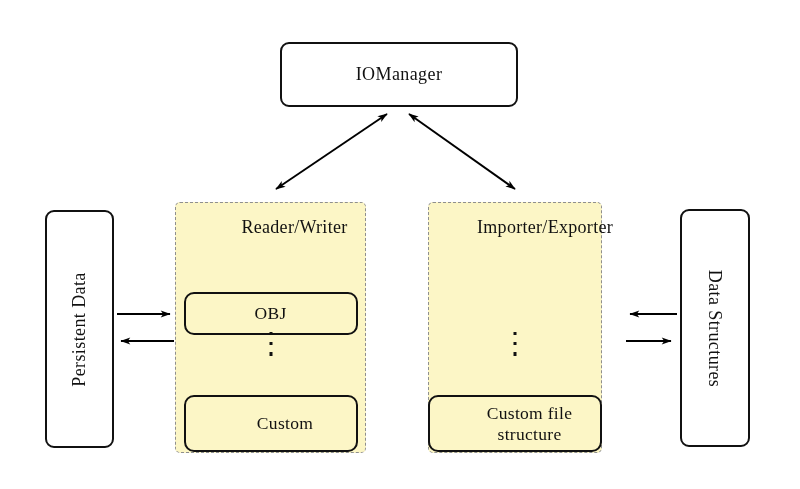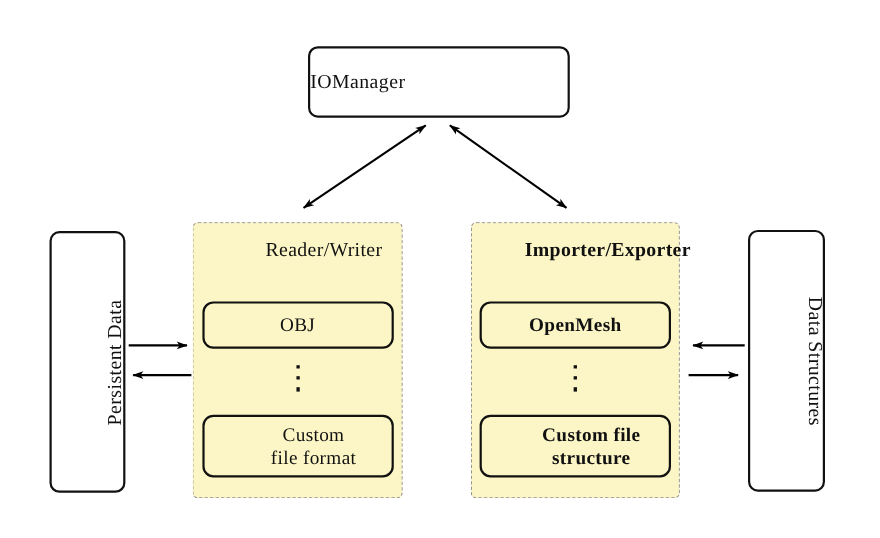--- a/index.html
+++ b/index.html
@@ -14,40 +14,40 @@
   svg.arrow-layer {
     position: absolute; left: 0; top: 0;
     width: 800px; height: 489px;
     pointer-events: none;
   }
   .node {
     position: absolute;
     background: #ffffff;
     border: 2.4px solid #111111;
     border-radius: 9px;
-    display: flex; align-items: center; justify-content: flex-start;
+    display: flex; align-items: center; justify-content: center;
     box-sizing: border-box;
     font-size: 18px;
     letter-spacing: 0.4px;
   }
   .node-io      { left: 280px; top: 42px;  width: 238px; height: 65px; }
   .node-pd      { left: 45px;  top: 210px; width: 69px;  height: 238px; }
   .node-ds      { left: 680px; top: 209px; width: 70px;  height: 238px; }
   .vtext-up   { transform: rotate(-90deg); white-space: nowrap; }
   .vtext-down { transform: rotate(90deg);  white-space: nowrap; }
   .group {
     position: absolute;
     width: 191px; height: 251px; top: 202px;
     background: #FCF6C6;
     border: 1.6px dashed #8F8F8F;
     border-radius: 5px;
     box-sizing: border-box;
   }
   .group-rw { left: 175px; }
-  .group-ie { left: 428px; width: 190px; font-weight: bold; }
+  .group-ie { left: 428px; width: 174px; }
   .group-title {
     position: absolute; left: 0; right: 0; top: 14px;
     text-align: center;
     font-size: 18px;
     letter-spacing: 0.3px;
     white-space: nowrap;
     padding-left: 48px;
   }
   .inner-node {
     position: absolute;
@@ -56,20 +56,21 @@
     background: #FCF6C6;
     border: 2.2px solid #111111;
     border-radius: 10px;
     box-sizing: border-box;
     display: flex; flex-direction: column;
     align-items: center; justify-content: center;
     font-size: 17.5px;
     letter-spacing: 0.3px;
     text-align: center;
     line-height: 21px;
+    margin-top: 18px;
   }
   .inner-top    { top: 71px;  height: 43px; }
   .inner-bottom { top: 174px; height: 57px; padding-left: 29px; }
   .vdots {
     position: absolute; left: 50%; top: 129px;
     transform: translateX(-50%);
     display: flex; flex-direction: column; align-items: center;
     gap: 7px;
   }
   .vdots i {
@@ -105,29 +106,25 @@
     <div class="inner-node inner-top">
       <span>OBJ</span>
     </div>
     <div class="vdots">
       <i></i>
         <i></i>
         <i></i>
     </div>
     <div class="inner-node inner-bottom">
       <span>Custom</span>
-      <span>file format</span>
     </div>
   </div>
 
   <div class="group group-ie">
     <div class="group-title">Importer/Exporter</div>
-    <div class="inner-node inner-top">
-      <span>OpenMesh</span>
-    </div>
     <div class="vdots">
       <i></i>
         <i></i>
         <i></i>
     </div>
     <div class="inner-node inner-bottom">
       <span>Custom file</span>
       <span>structure</span>
     </div>
   </div>

